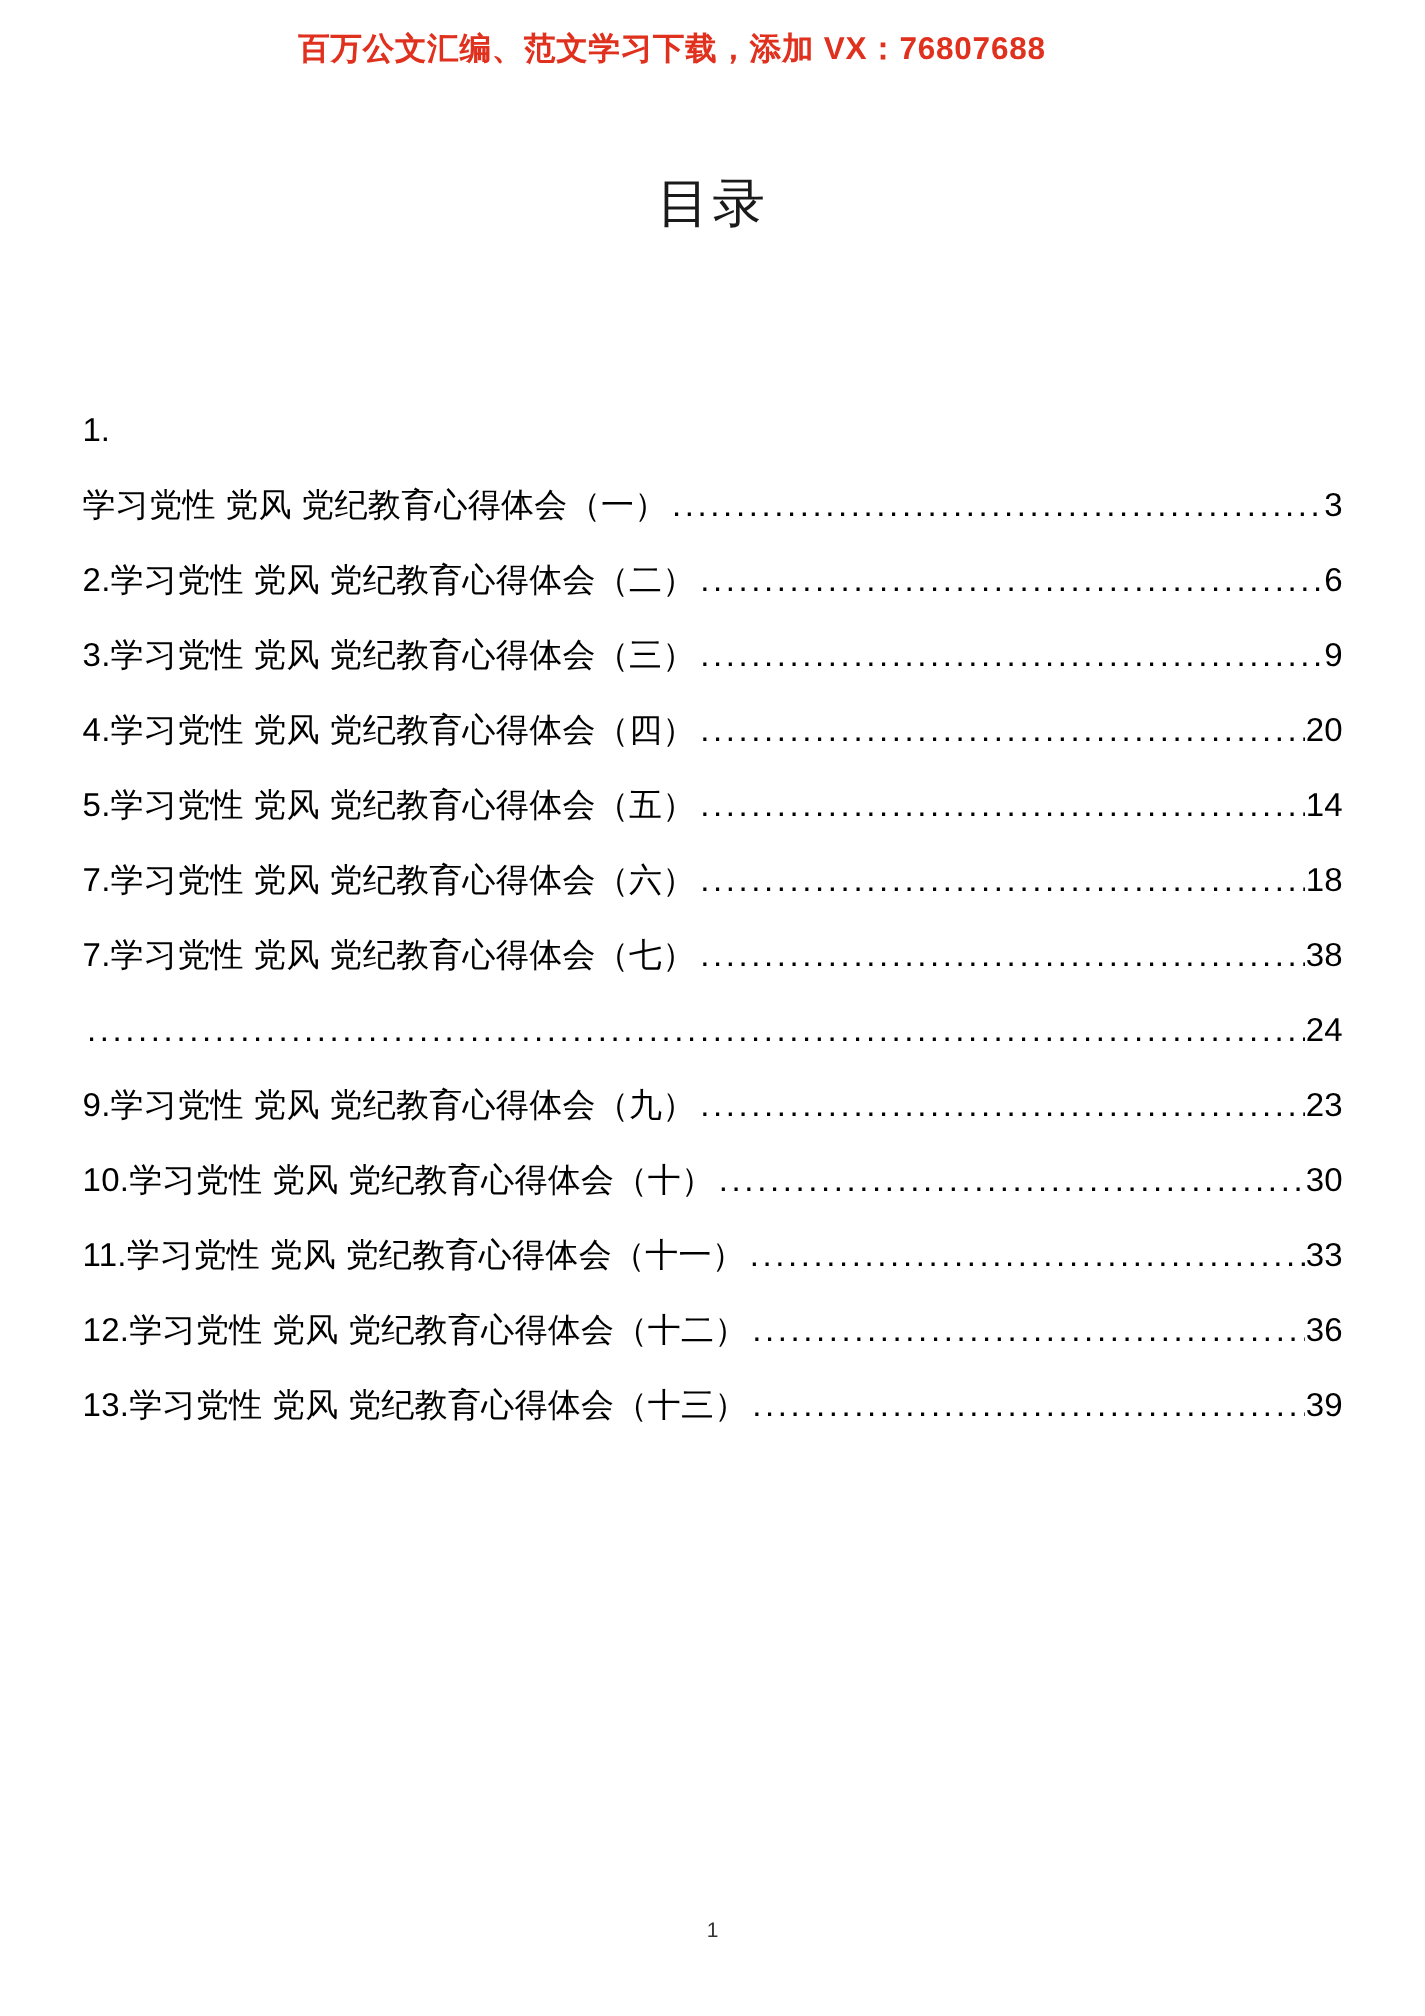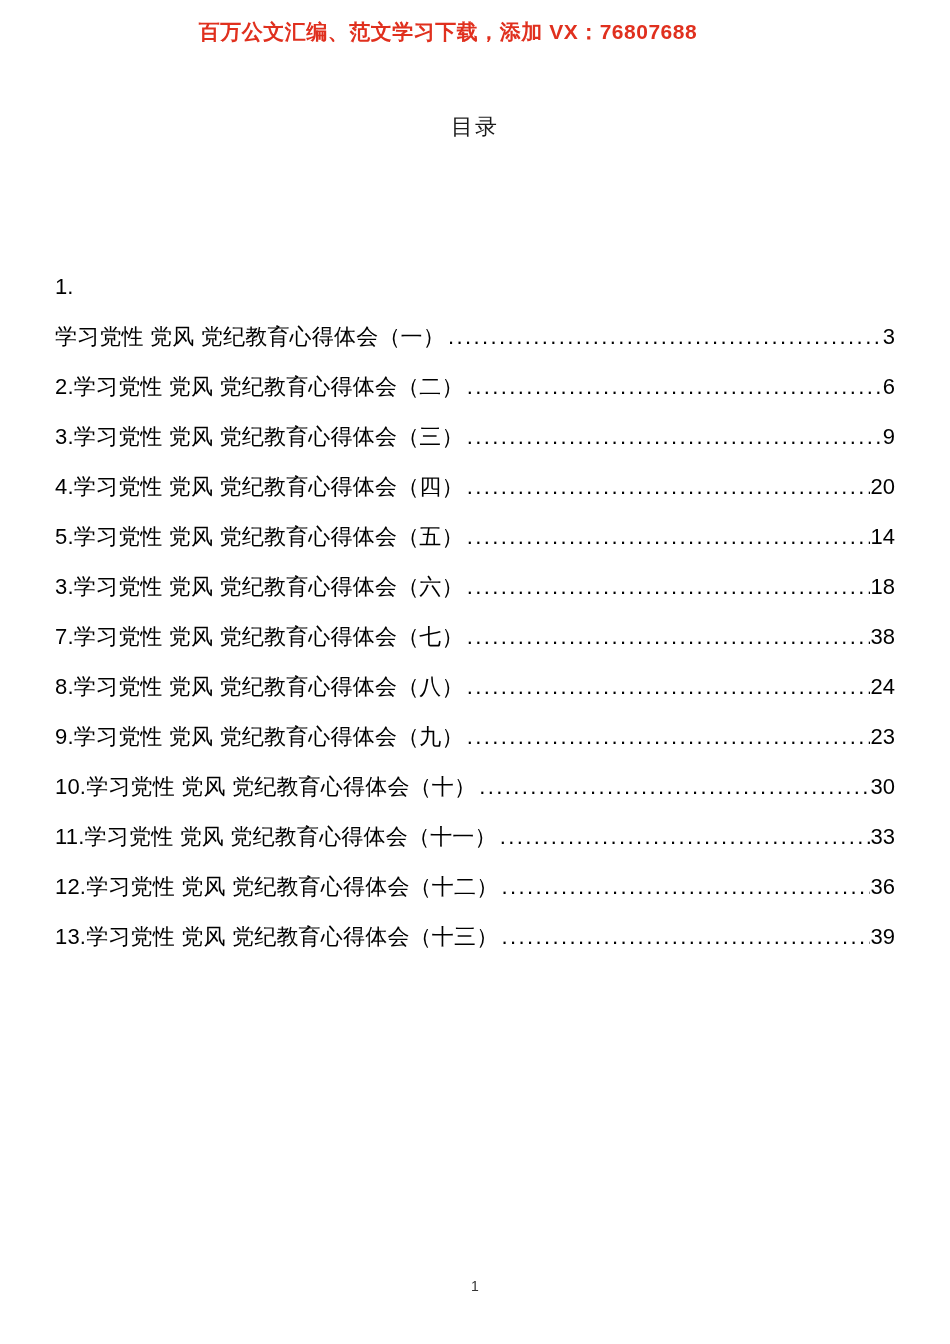--- a/index.html
+++ b/index.html
@@ -30,21 +30,21 @@
     white-space: nowrap;
   }
 
   
   .doc-title {
     position: absolute;
     top: 112px;
     left: 0;
     width: 950px;
     text-align: center;
-    font-size: 22px;
+    font-size: 35px;
     font-weight: normal;
     color: #1a1a1a;
     letter-spacing: 2px;
   }
 
   
   .toc {
     position: absolute;
     top: 262px;
     left: 55px;
@@ -150,31 +150,30 @@
       <span class="toc-label">4.学习党性 党风 党纪教育心得体会（四）</span>
       <span class="toc-dots"></span>
       <span class="toc-page">20</span>
     </div>
     <div class="toc-entry">
       <span class="toc-label">5.学习党性 党风 党纪教育心得体会（五）</span>
       <span class="toc-dots"></span>
       <span class="toc-page">14</span>
     </div>
     <div class="toc-entry">
-      <span class="toc-label">3.学习党性 党风 党纪教育心得体会（六）</span>
+      <span class="toc-label">7.学习党性 党风 党纪教育心得体会（六）</span>
       <span class="toc-dots"></span>
       <span class="toc-page">18</span>
     </div>
     <div class="toc-entry">
       <span class="toc-label">7.学习党性 党风 党纪教育心得体会（七）</span>
       <span class="toc-dots"></span>
       <span class="toc-page">38</span>
     </div>
     <div class="toc-entry">
-      <span class="toc-label">8.学习党性 党风 党纪教育心得体会（八）</span>
       <span class="toc-dots"></span>
       <span class="toc-page">24</span>
     </div>
     <div class="toc-entry">
       <span class="toc-label">9.学习党性 党风 党纪教育心得体会（九）</span>
       <span class="toc-dots"></span>
       <span class="toc-page">23</span>
     </div>
     <div class="toc-entry">
       <span class="toc-label">10.学习党性 党风 党纪教育心得体会（十）</span>

